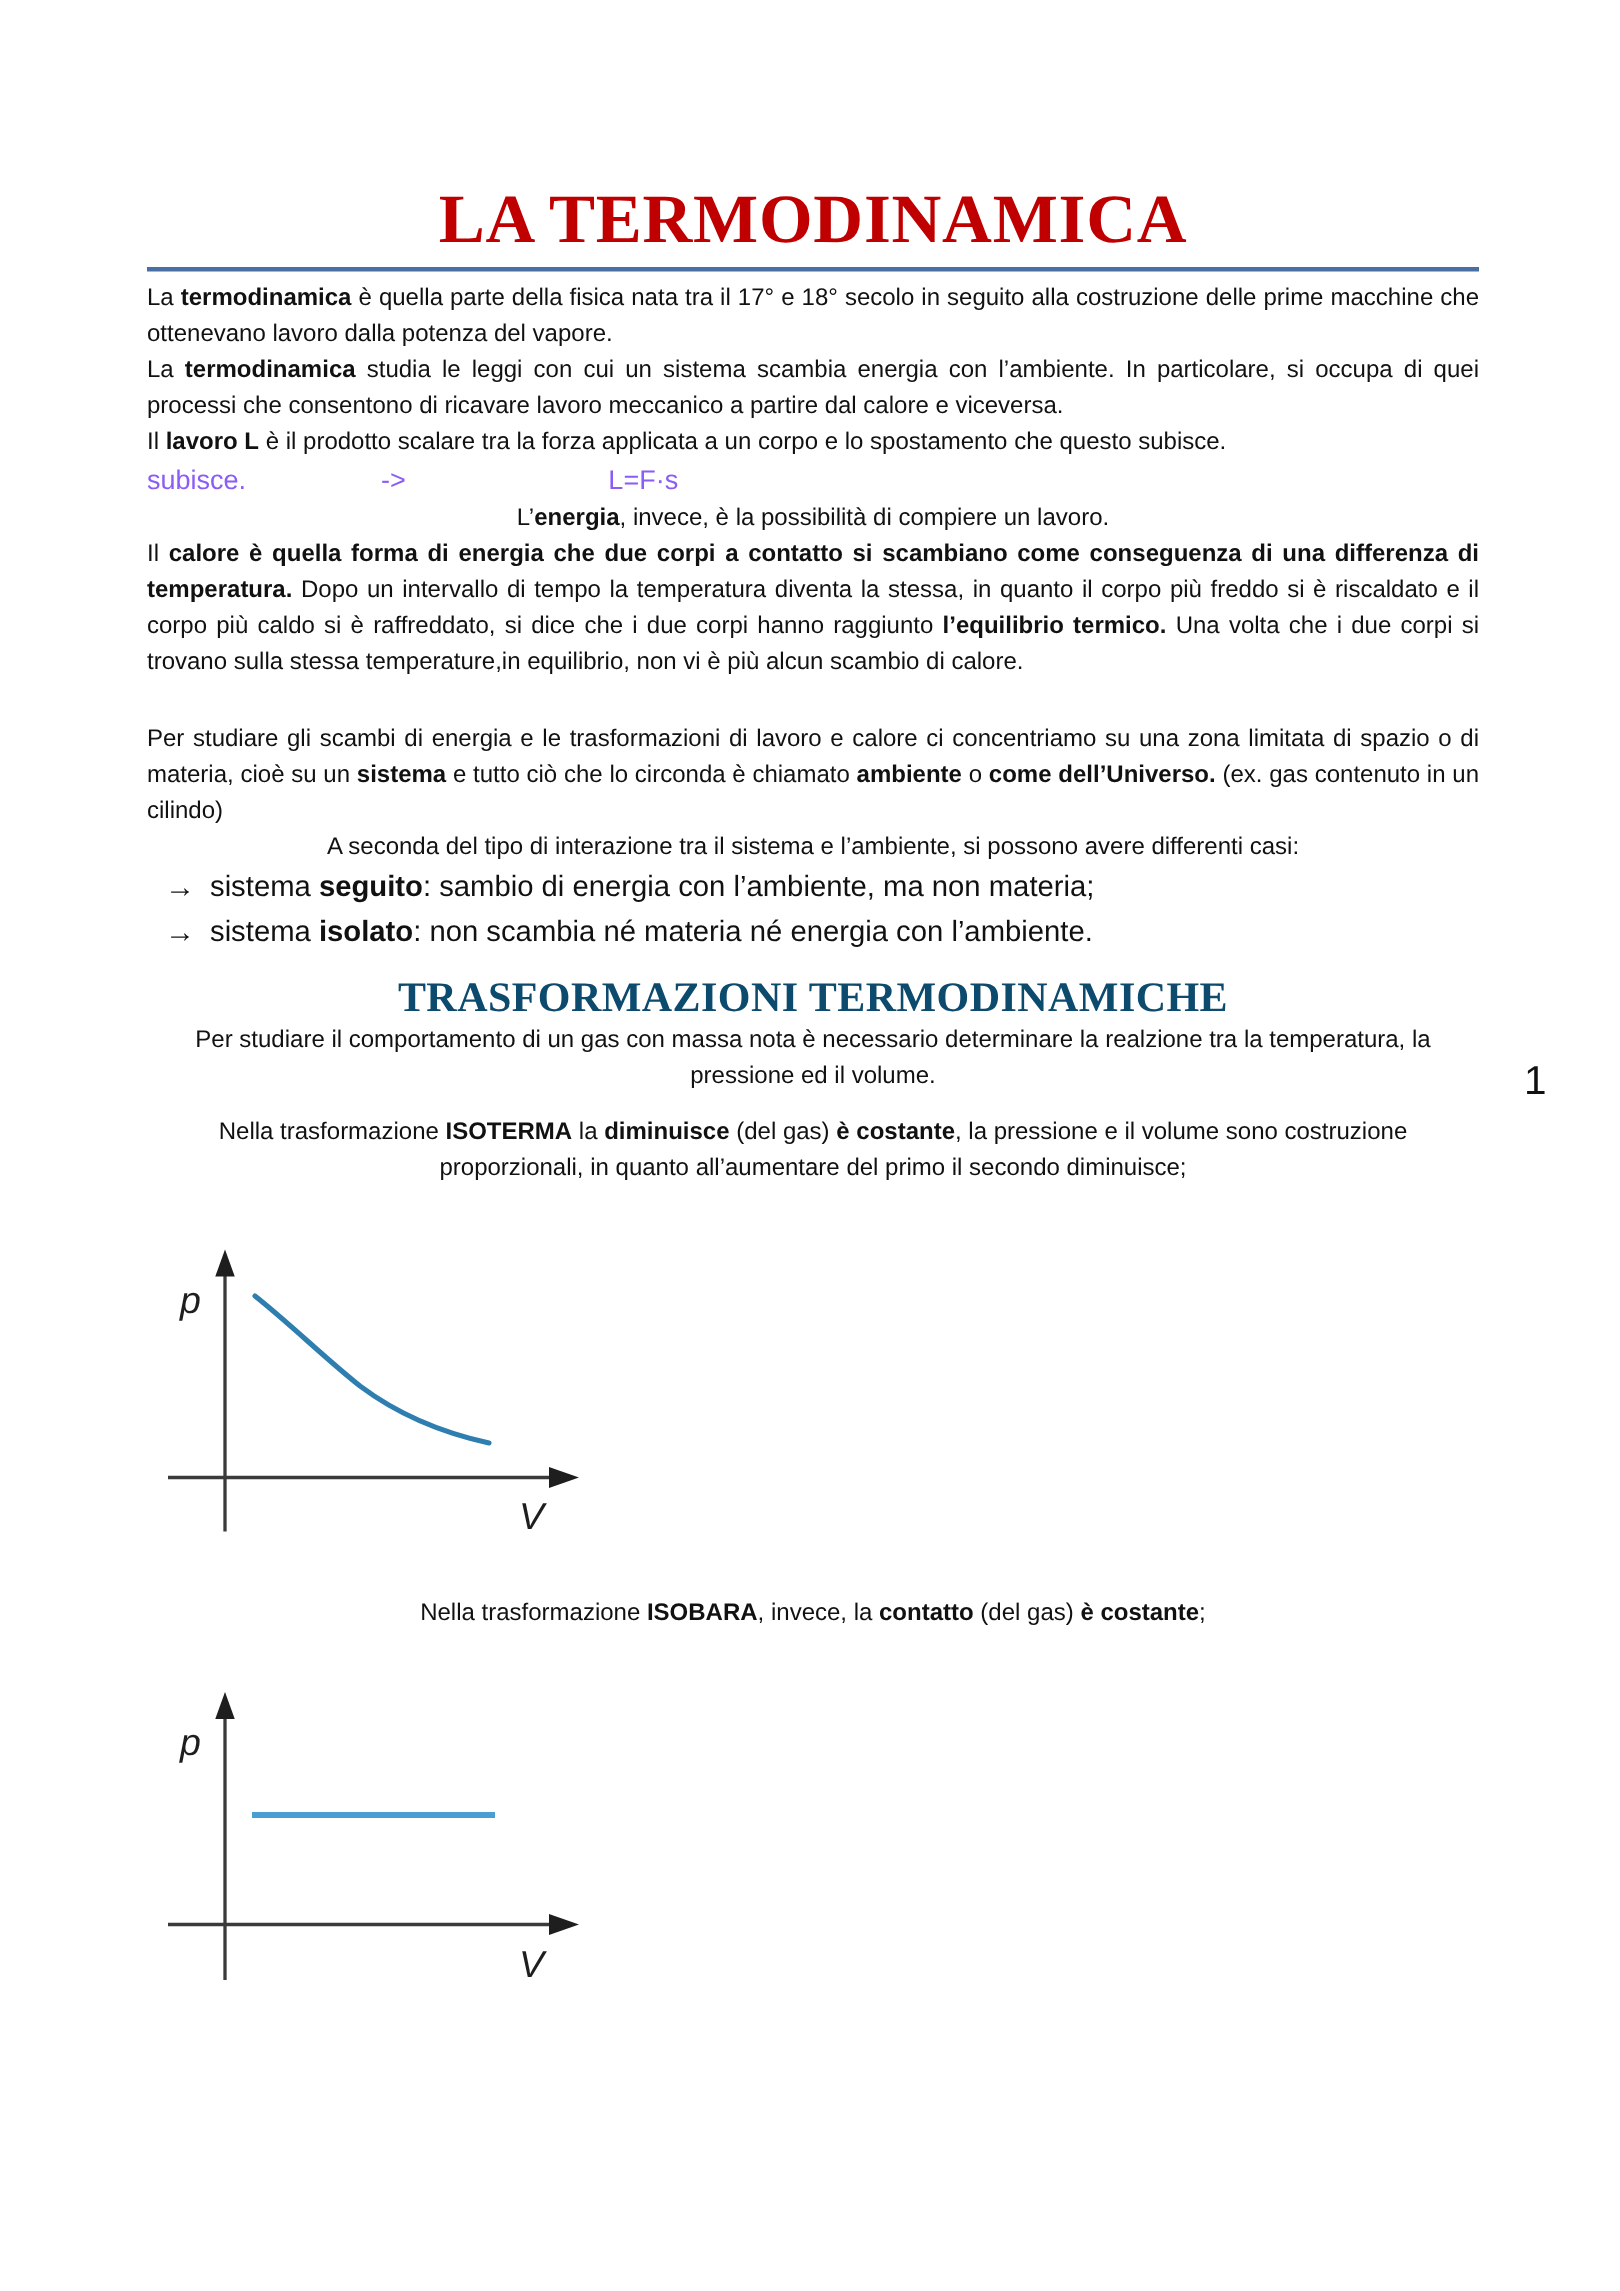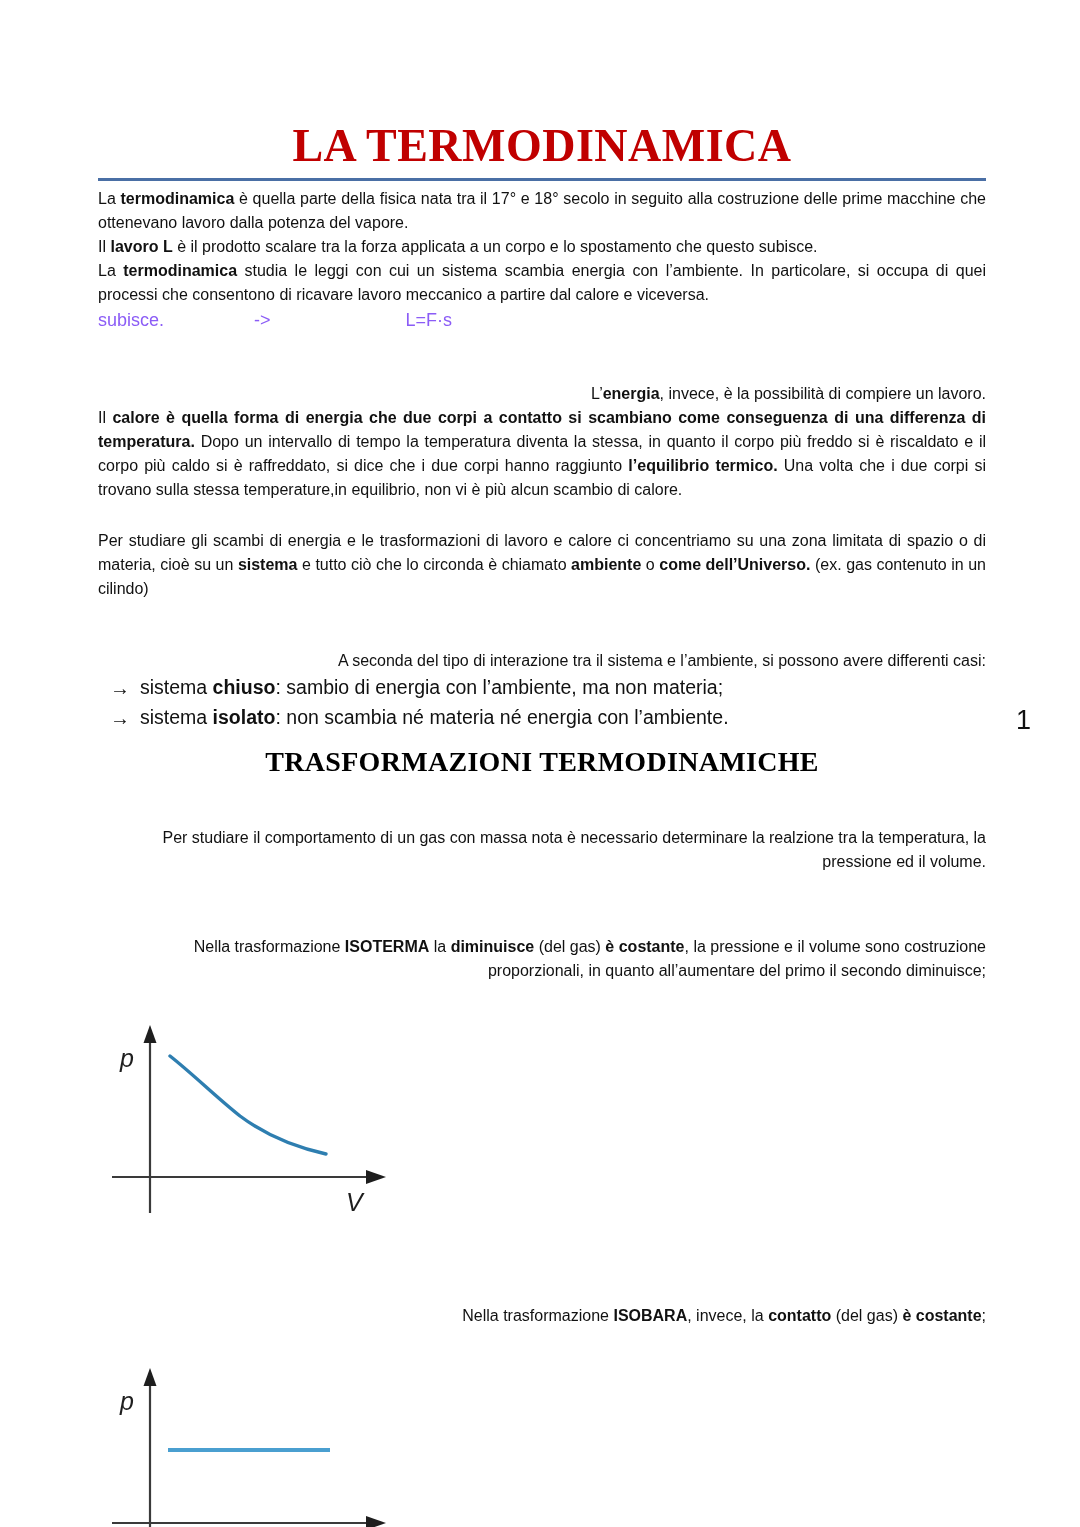--- a/index.html
+++ b/index.html
@@ -47,21 +47,21 @@
   }
 
   
   p.body {
     font-size: 16px;
     line-height: 1.50;
     margin: 0;
     color: #111111;
     text-align: justify;
   }
-  p.body.left { text-align: right; margin-top: 48px; }
+  p.body.left { text-align: center; }
   .gap { height: 27px; }
   .gap-sm { height: 13px; }
   b { font-weight: bold; }
 
   .formula-line {
     font-size: 18px;
     line-height: 1.50;
     margin: 0;
     white-space: pre;
     color: #8b5cf6;
@@ -84,21 +84,21 @@
   }
 
   
   h2.section {
     font-family: "Liberation Serif", serif;
     font-weight: bold;
     font-size: 28px;
     text-align: center;
     margin: 0;
     padding: 0;
-    color: #000000;
+    color: #0c4a6e;
     letter-spacing: 0.3px;
   }
 
   
   .figure {
     margin: 0;
     padding: 0;
   }
   .figure svg { display: block; }
 
@@ -117,37 +117,37 @@
 
 <div class="page">
 
   <div class="content">
 
     <h1 class="doc-title">LA TERMODINAMICA</h1>
     <div class="title-rule"></div>
 
     <p class="body"><span>La </span><b>termodinamica</b><span> è quella parte della fisica nata tra il 17° e 18° secolo in seguito alla costruzione delle prime macchine che ottenevano lavoro dalla potenza del vapore.</span></p>
 
+    <p class="body"><span>La </span><b>termodinamica</b><span> studia le leggi con cui un sistema scambia energia con l’ambiente. In particolare, si occupa di quei processi che consentono di ricavare lavoro meccanico a partire dal calore e viceversa.</span></p>
+
     <p class="body"><span>Il </span><b>lavoro L</b><span> è il prodotto scalare tra la forza applicata a un corpo e lo spostamento che questo subisce.</span></p>
 
-    <p class="body"><span>La </span><b>termodinamica</b><span> studia le leggi con cui un sistema scambia energia con l’ambiente. In particolare, si occupa di quei processi che consentono di ricavare lavoro meccanico a partire dal calore e viceversa.</span></p>
-
     <p class="formula-line">subisce.                  -&gt;                           L=F·s</p>
 
     <p class="body left"><span>L’</span><b>energia</b><span>, invece, è la possibilità di compiere un lavoro.</span></p>
 
     <p class="body"><span>Il </span><b>calore è quella forma di energia che due corpi a contatto si scambiano come conseguenza di una differenza di temperatura.</b><span> Dopo un intervallo di tempo la temperatura diventa la stessa, in quanto il corpo più freddo si è riscaldato e il corpo più caldo si è raffreddato, si dice che i due corpi hanno raggiunto </span><b>l’equilibrio termico.</b><span> Una volta che i due corpi si trovano sulla stessa temperature,in equilibrio, non vi è più alcun scambio di calore.</span></p>
 
     <div class="gap"></div>
 
     <p class="body"><span>Per studiare gli scambi di energia e le trasformazioni di lavoro e calore ci concentriamo su una zona limitata di spazio o di materia, cioè su un </span><b>sistema</b><span> e tutto ciò che lo circonda è chiamato </span><b>ambiente</b><span> o </span><b>come dell’Universo.</b><span> (ex. gas contenuto in un cilindo)</span></p>
 
     <p class="body left">A seconda del tipo di interazione tra il sistema e l’ambiente, si possono avere differenti casi:</p>
 
-    <p class="arrow-item"><span class="arrow-glyph">→</span><span>sistema </span><b>chiuso</b><span>: sambio di energia con l’ambiente, ma non materia;</span></p>
+    <p class="arrow-item"><span class="arrow-glyph">→</span><span>sistema </span><b>seguito</b><span>: sambio di energia con l’ambiente, ma non materia;</span></p>
 
     <p class="arrow-item"><span class="arrow-glyph">→</span><span>sistema </span><b>isolato</b><span>: non scambia né materia né energia con l’ambiente.</span></p>
 
     <div class="gap-sm"></div>
 
     <h2 class="section">TRASFORMAZIONI TERMODINAMICHE</h2>
 
     <p class="body left">Per studiare il comportamento di un gas con massa nota è necessario determinare la realzione tra la temperatura, la pressione ed il volume.</p>
 
     <div class="gap-sm"></div>

